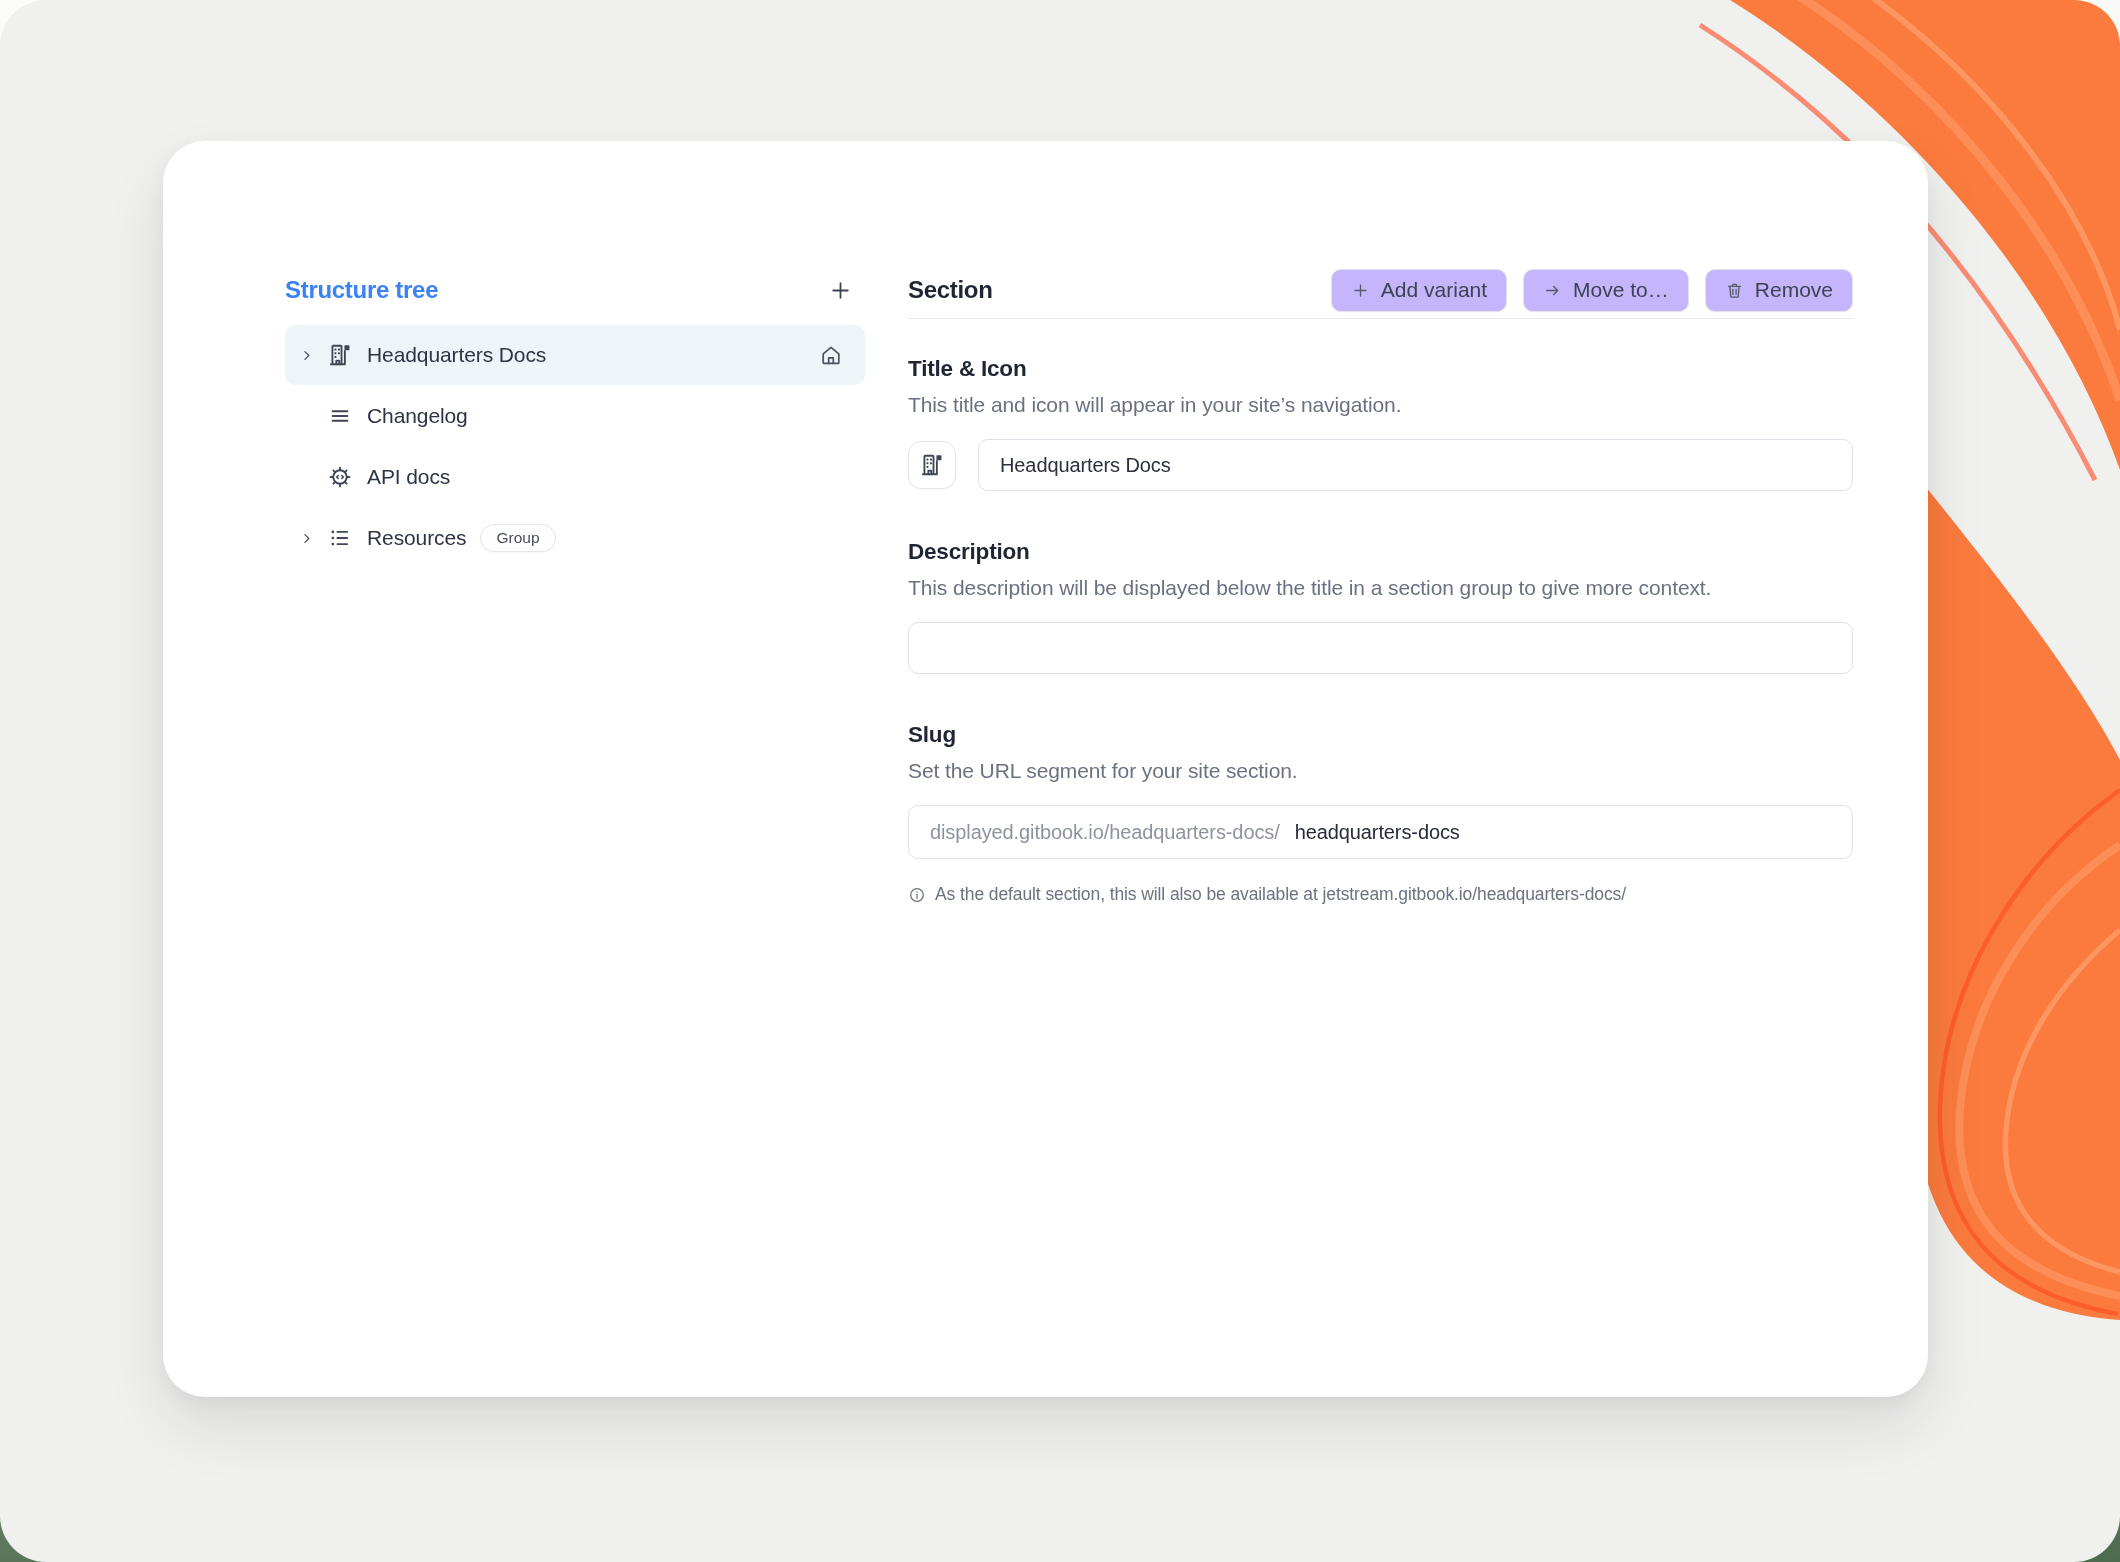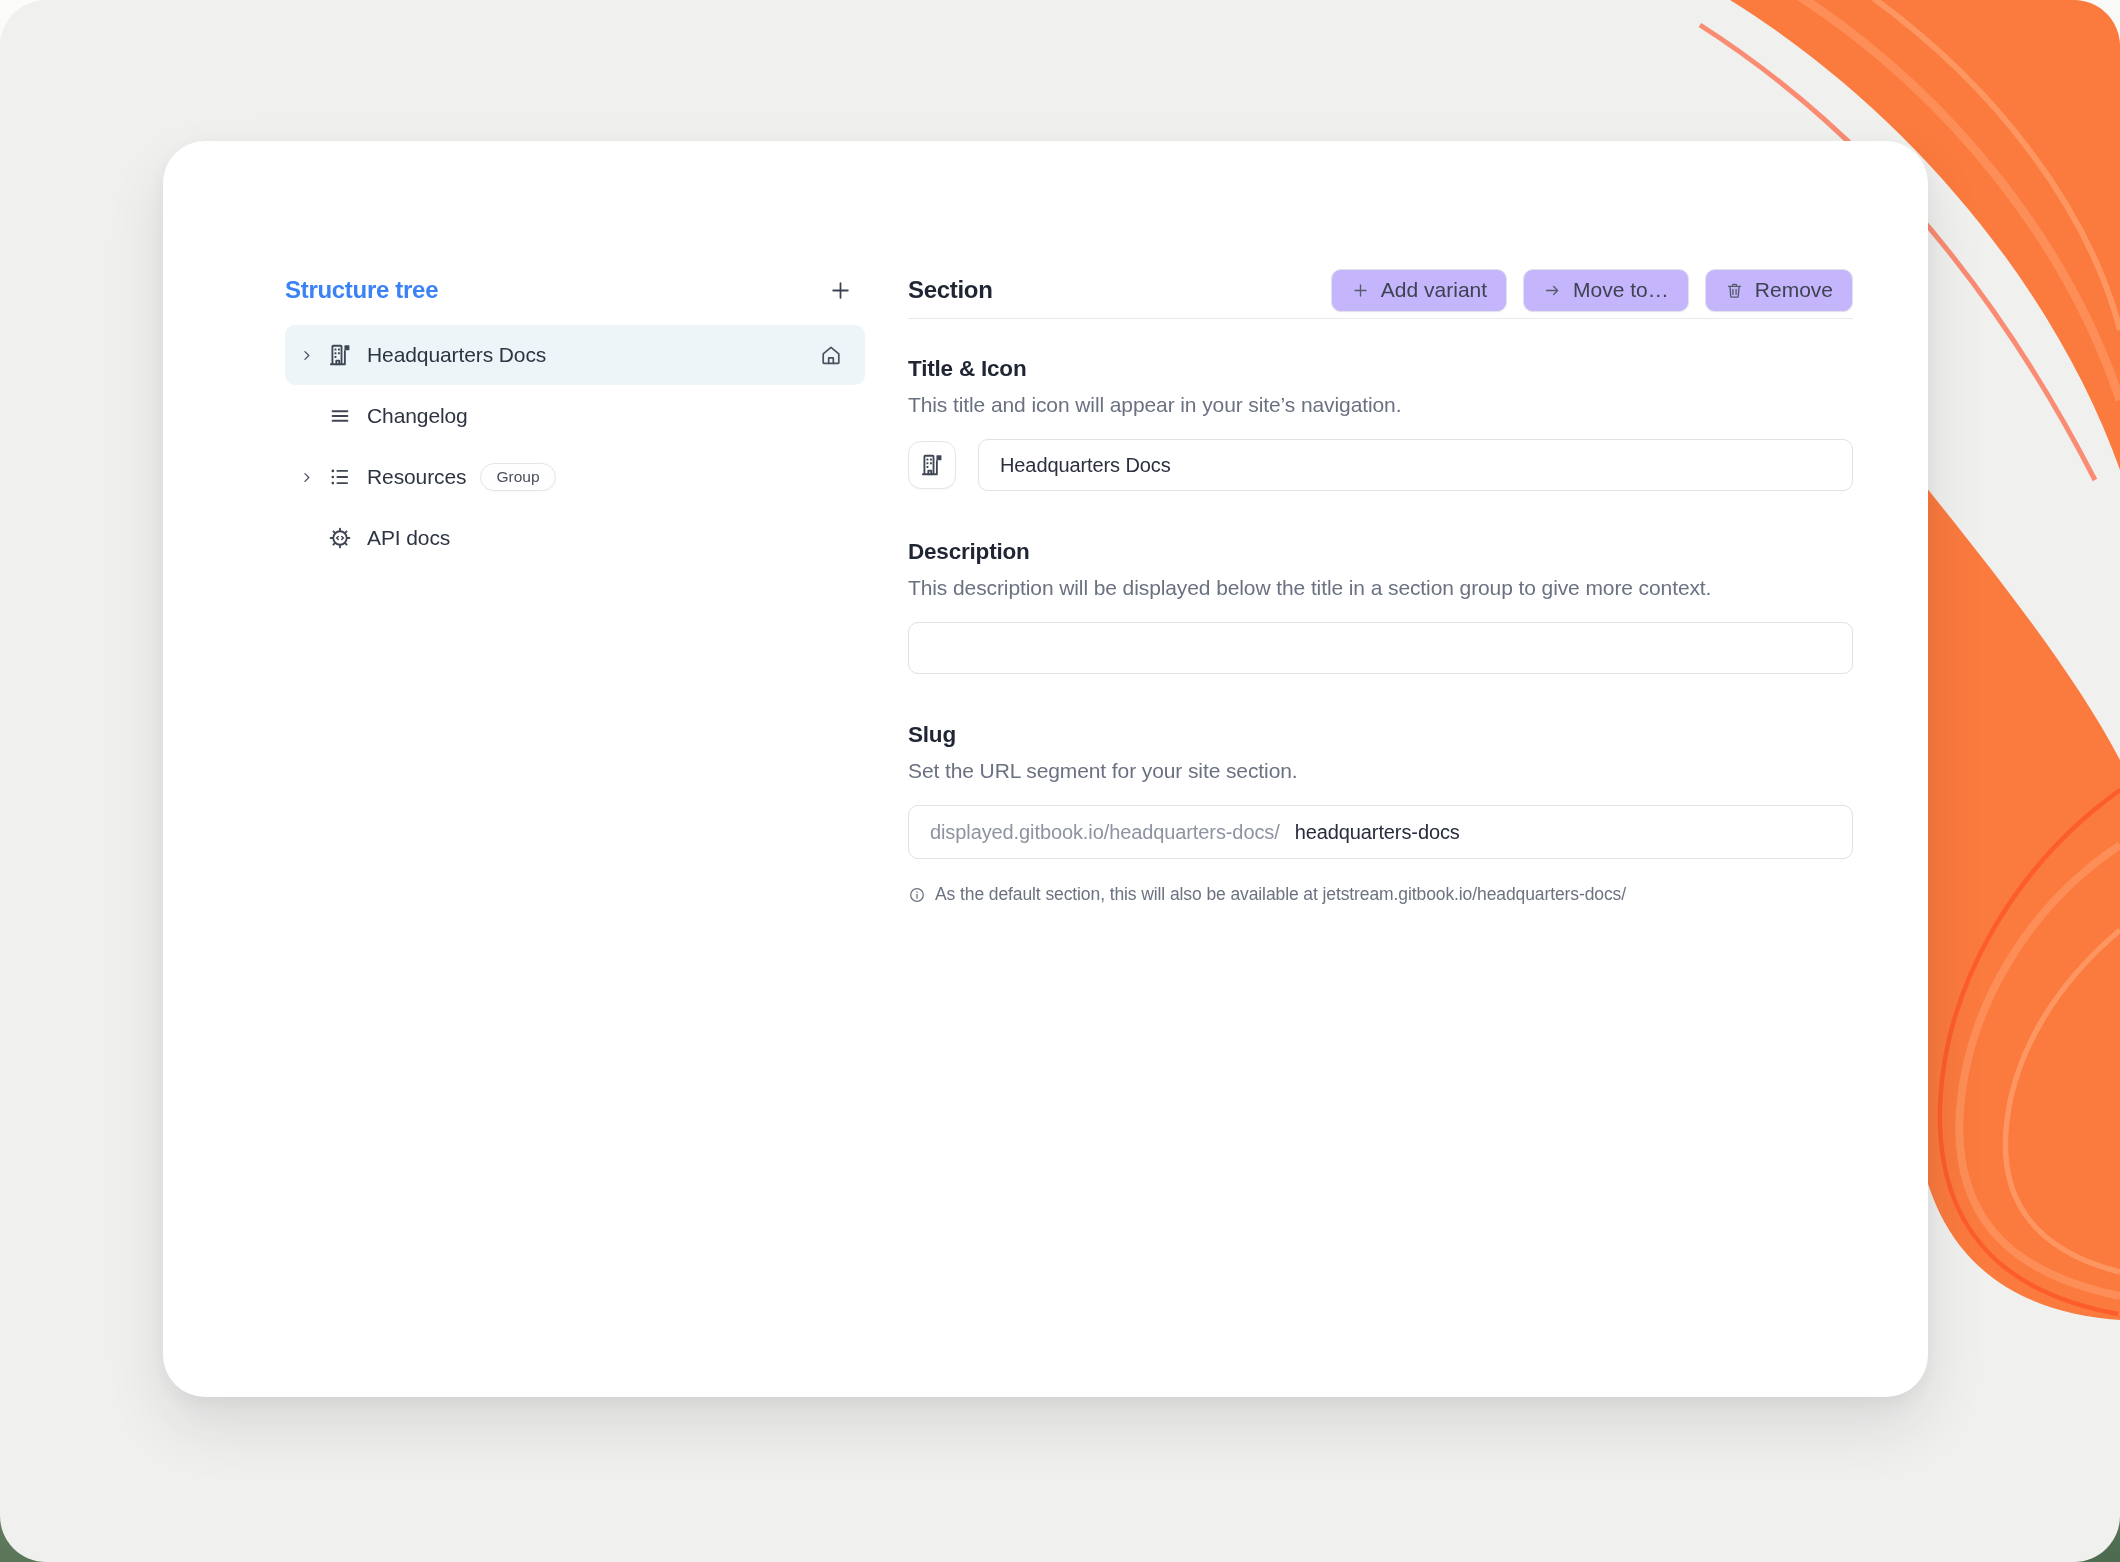--- a/index.html
+++ b/index.html
@@ -133,48 +133,48 @@
           <div class="tree-row">
             <span class="chev icn"></span>
             <span class="row-icn icn">
               <svg viewBox="0 0 24 24" fill="none" stroke="currentColor" stroke-width="1.7" stroke-linecap="round" stroke-linejoin="round">
                 <path stroke-width="1.9" d="M5.2 7.7h13.6M5.2 12h13.6M5.2 16.3h13.6"></path>
               </svg>
             </span>
             <span class="row-label">Changelog</span>
           </div>
           <div class="tree-row">
+            <span class="chev icn"></span>
+            <span class="row-icn icn">
+              <svg viewBox="0 0 24 24" fill="none" stroke="currentColor" stroke-width="1.7" stroke-linecap="round" stroke-linejoin="round">
+                <circle cx="12" cy="12" r="6.2"></circle>
+                <path d="M12 3.3v2.1M12 18.6v2.1M3.3 12h2.1M18.6 12h2.1M5.9 5.9l1.5 1.5M16.6 16.6l1.5 1.5M18.1 5.9l-1.5 1.5M7.4 16.6l-1.5 1.5"></path>
+                <path stroke-width="1.4" d="M10.4 10.6 8.9 12l1.5 1.4M13.6 10.6 15.1 12l-1.5 1.4"></path>
+              </svg>
+            </span>
+            <span class="row-label">API docs</span>
+          </div>
+          <div class="tree-row">
             <span class="chev icn">
               <svg viewBox="0 0 24 24" fill="none" stroke="currentColor" stroke-width="1.7" stroke-linecap="round" stroke-linejoin="round">
                 <path stroke-width="2.1" d="M9.5 5.8 15.7 12l-6.2 6.2"></path>
               </svg>
             </span>
             <span class="row-icn icn">
               <svg viewBox="0 0 24 24" fill="none" stroke="currentColor" stroke-width="1.7" stroke-linecap="round" stroke-linejoin="round">
                 <g fill="currentColor" stroke="none">
                   <circle cx="5.4" cy="6.4" r="1.25"></circle>
                   <circle cx="5.4" cy="12" r="1.25"></circle>
                   <circle cx="5.4" cy="17.6" r="1.25"></circle>
                 </g>
                 <path d="M9.6 6.4h9M9.6 12h9M9.6 17.6h9"></path>
               </svg>
             </span>
             <span class="row-label">Resources</span>
             <span class="badge">Group</span>
-          </div>
-          <div class="tree-row">
-            <span class="chev icn"></span>
-            <span class="row-icn icn">
-              <svg viewBox="0 0 24 24" fill="none" stroke="currentColor" stroke-width="1.7" stroke-linecap="round" stroke-linejoin="round">
-                <circle cx="12" cy="12" r="6.2"></circle>
-                <path d="M12 3.3v2.1M12 18.6v2.1M3.3 12h2.1M18.6 12h2.1M5.9 5.9l1.5 1.5M16.6 16.6l1.5 1.5M18.1 5.9l-1.5 1.5M7.4 16.6l-1.5 1.5"></path>
-                <path stroke-width="1.4" d="M10.4 10.6 8.9 12l1.5 1.4M13.6 10.6 15.1 12l-1.5 1.4"></path>
-              </svg>
-            </span>
-            <span class="row-label">API docs</span>
           </div>
         </div>
     </div>
 
     <div class="section-panel">
       <div class="section-header">
         <span class="section-title">Section</span>
         <div class="actions" id="section-actions">
             <button class="action-btn">
               <span class="icn">

